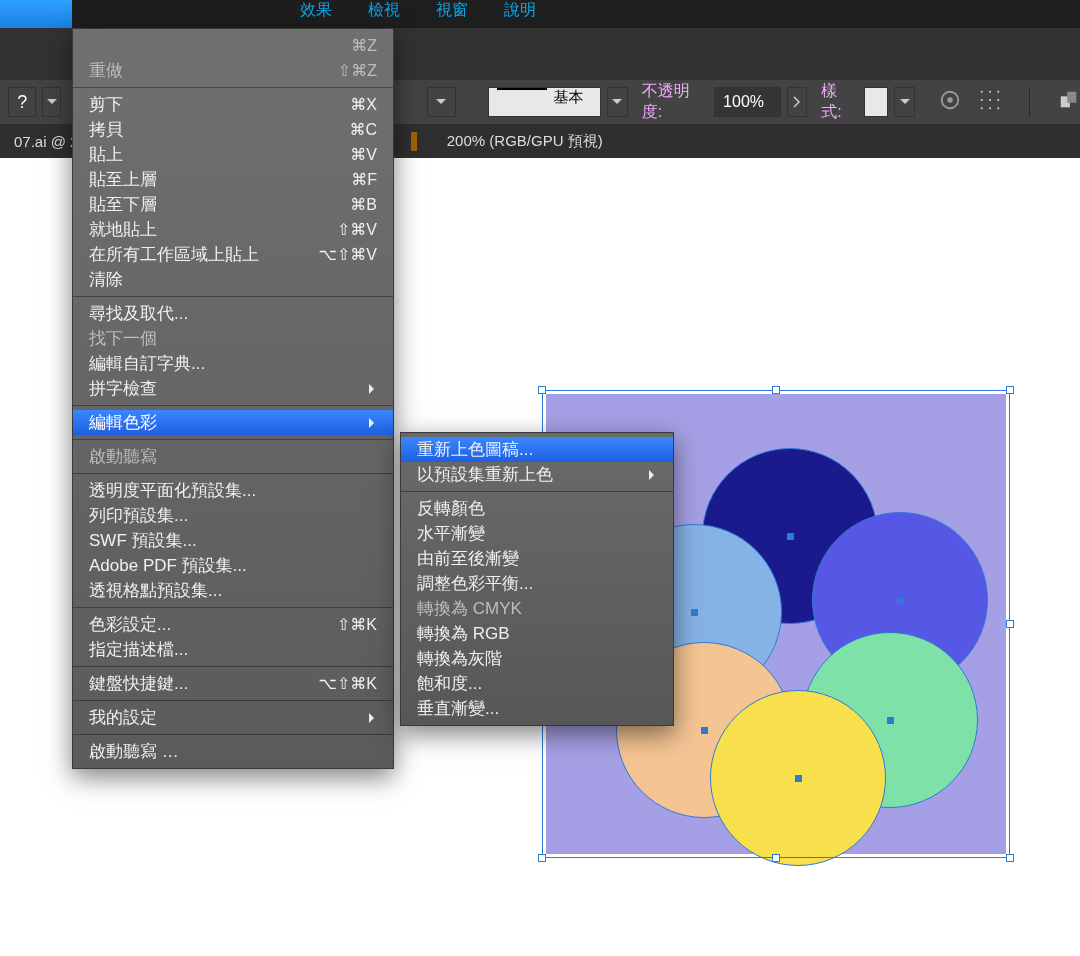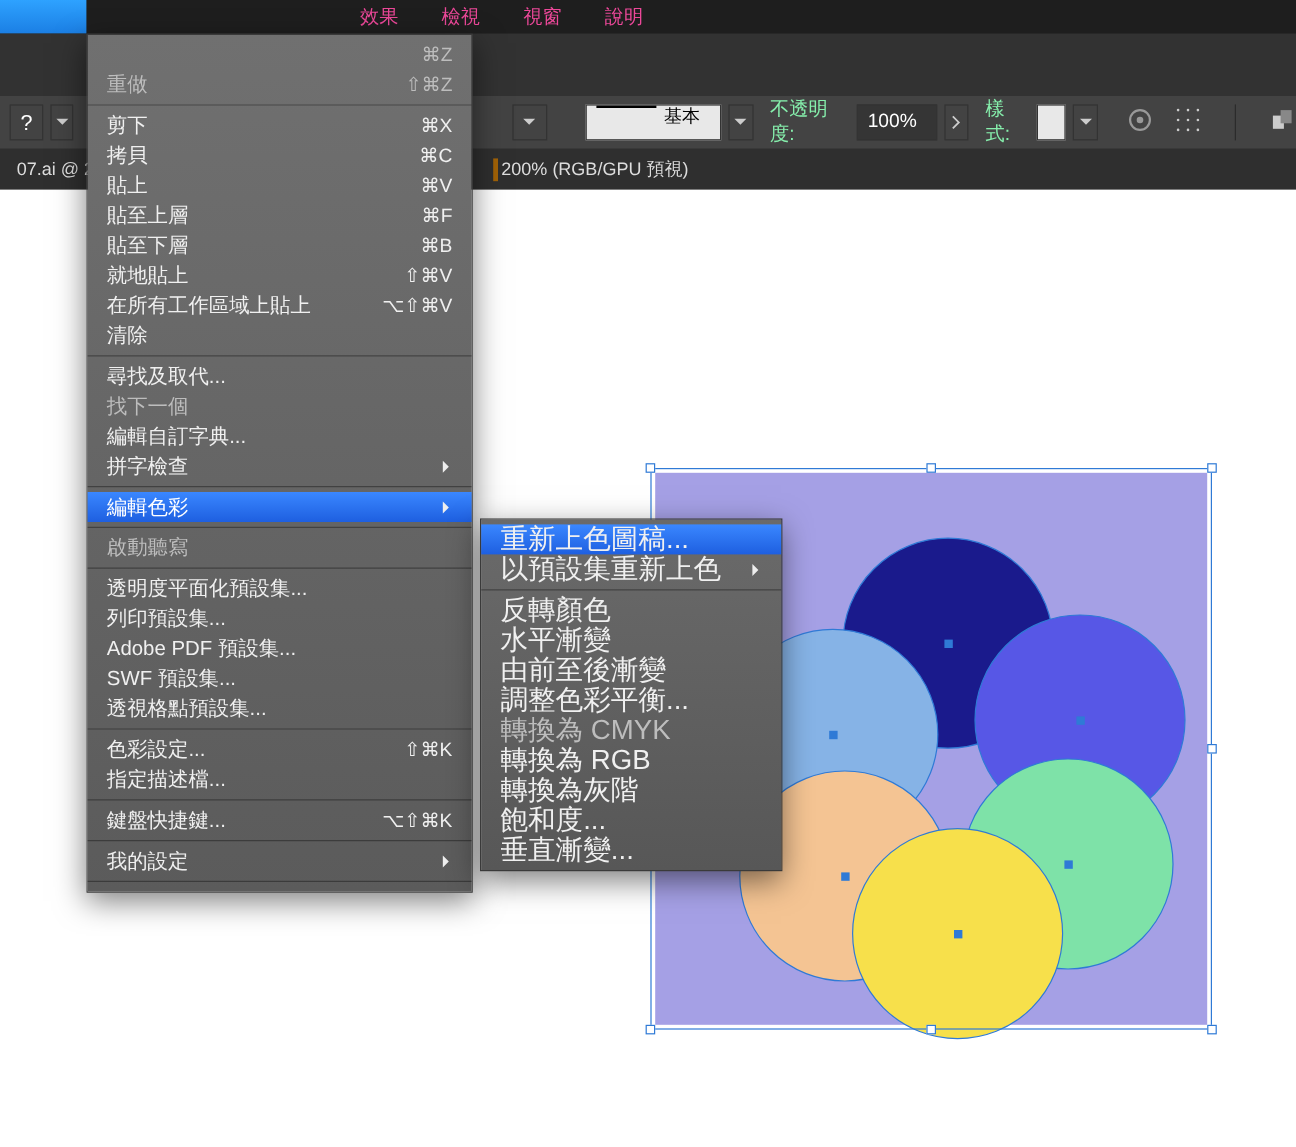--- a/index.html
+++ b/index.html
@@ -1,57 +1,57 @@
 <!DOCTYPE html>
 <html><head>
 <meta charset="utf-8">
 <style>
   * { box-sizing: border-box; margin: 0; padding: 0; font-family: -apple-system, "Helvetica Neue", Arial, sans-serif; }
   body { width: 1080px; height: 956px; background: #262626; overflow: hidden; user-select: none; }
   
-  .menubar { position: absolute; top: 0; left: 0; right: 0; height: 28px; background: #1e1e1e; display: flex; align-items: center; color: #ec4899; font-size: 16px; }
+  .menubar { position: absolute; top: 0; left: 0; right: 0; height: 28px; background: #1e1e1e; display: flex; align-items: flex-start; color: #0ea5e9; font-size: 16px; }
   .menubar .highlight { width: 72px; height: 28px; background: linear-gradient(#2ea2ff,#1b7fe4); }
   .menubar .spacer { width: 210px; }
   .menubar .item { padding: 0 18px; }
   
   .darkband { position: absolute; top:28px; left:0; right:0; height:52px; background:#323232; }
   
   .toolbar { position: absolute; top: 80px; left: 0; right: 0; height: 44px; background: #434343; display: flex; align-items: center; color: #eee; font-size: 16px; }
   .tb-box { display:flex; align-items:center; justify-content:center; border:1px solid #333; background:#434343; height:30px; margin-right:6px; }
   .tb-help { width:30px; margin-left:8px; color:#fff; font-size:18px; }
   .tb-dd { width:20px; position:relative; }
   .tb-dd::after, .dd::after { content:""; position:absolute; top:50%; left:50%; transform:translate(-50%,-30%); border:5px solid transparent; border-top-color:#ccc; }
   .stroke-sample { width:120px; background:#e8e8e8; position:relative; display:flex; align-items:flex-start; justify-content:center; color:#000; font-size:15px; }
   .stroke-sample::before { content:""; position:absolute; left:8px; width:50px; height:2px; background:#000; }
   .dd { width:22px; background:#434343; position:relative; }
   .chev { width:22px; display:flex; align-items:center; justify-content:center; color:#ccc; }
   .chev svg { width:8px; height:12px; }
-  .label { margin: 0 8px; color:#86efac; }
+  .label { margin: 0 8px; color:#f0abfc; }
   .opacity-val { width:70px; background:#353535; color:#fff; justify-content:flex-start; padding-left:8px; }
   .style-swatch { width:26px; background:#e8e8e8; }
   .icongroup { display:flex; align-items:center; margin-left:18px; gap:18px; }
   .icongroup svg { width:22px; height:22px; }
   .sep { width:1px; height:30px; background:#2b2b2b; margin:0 10px; }
   
   .doctabs { position:absolute; top:124px; left:0; right:0; height:34px; background:#2f2f2f; display:flex; align-items:center; color:#ddd; font-size:15px; }
   .doctab { padding:0 14px; }
-  .doctab-b { padding:0 3px; border-left:4px solid #a16207;}
+  .doctab-b { padding:0 30px; border-left:6px solid #a16207;}
   
   .canvas { position:absolute; top:158px; left:0; right:0; bottom:0; background:#fff; }
   
   .menu { position:absolute; top:28px; left:72px; width:322px; background:linear-gradient(#707070,#5b5b5b); border:1px solid #3a3a3a; box-shadow:0 8px 24px rgba(0,0,0,.5); color:#f0f0f0; font-size:17px; padding:4px 0; }
   .menu .mi { display:flex; align-items:center; height:25px; padding:0 16px; position:relative; }
   .menu .mi.disabled { color:#bdbdbd; }
   .menu .mi .shortcut { margin-left:auto; font-size:16px; color:#f0f0f0; }
   .menu .mi.disabled .shortcut { color:#bdbdbd; }
   .menu .mi.sub::after { content:""; position:absolute; right:14px; top:50%; transform:translateY(-50%); border:5px solid transparent; border-left-color:#eee; }
   .menu .mi.highlighted { background:linear-gradient(#3a87ff,#1e5fe0); color:#fff; }
   .menu hr { border:none; border-top:1px solid rgba(0,0,0,.35); margin:4px 0; }
   
-  .submenu { position:absolute; top:432px; left:400px; width:252px; background:linear-gradient(#6a6a6a,#575757); border:1px solid #3a3a3a; box-shadow:0 8px 24px rgba(0,0,0,.5); color:#f0f0f0; font-size:23px; padding:4px 0; }
+  .submenu { position:absolute; top:432px; left:400px; width:274px; background:linear-gradient(#6a6a6a,#575757); border:1px solid #3a3a3a; box-shadow:0 8px 24px rgba(0,0,0,.5); color:#f0f0f0; font-size:17px; padding:4px 0; }
   .submenu .mi { display:flex; align-items:center; height:25px; padding:0 16px; position:relative; }
   .submenu .mi.sub::after { content:""; position:absolute; right:14px; top:50%; transform:translateY(-50%); border:5px solid transparent; border-left-color:#eee; }
   .submenu .mi.highlighted { background:linear-gradient(#3a87ff,#1e5fe0); }
   .submenu .mi.disabled { color:#bdbdbd; }
   .submenu hr { border:none; border-top:1px solid rgba(0,0,0,.35); margin:4px 0; }
   
   .artboard { position:absolute; left:546px; top:394px; width:460px; height:460px; background:#a5a0e5; }
   .selbox { position:absolute; border:1px solid #2f7ad6; }
   .handle { position:absolute; width:8px; height:8px; background:#fff; border:1px solid #2f7ad6; }
   .anchor { position:absolute; width:7px; height:7px; background:#2f7ad6; }
@@ -211,24 +211,24 @@
       <span>啟動聽寫</span>
     </div>
   <hr>
   <div class="mi">
       <span>透明度平面化預設集...</span>
     </div>
   <div class="mi">
       <span>列印預設集...</span>
     </div>
   <div class="mi">
+      <span>SWF 預設集...</span>
+    </div>
+  <div class="mi">
       <span>Adobe PDF 預設集...</span>
-    </div>
-  <div class="mi">
-      <span>SWF 預設集...</span>
     </div>
   <div class="mi">
       <span>透視格點預設集...</span>
     </div>
   <hr>
   <div class="mi">
       <span>色彩設定...</span>
       <span class="shortcut">⇧⌘K</span>
     </div>
   <div class="mi">
@@ -237,20 +237,23 @@
   <hr>
   <div class="mi">
       <span>鍵盤快捷鍵...</span>
       <span class="shortcut">⌥⇧⌘K</span>
     </div>
   <hr>
   <div class="mi sub">
       <span>我的設定</span>
     </div>
   <hr>
+  <div class="mi">
+      <span>啟動聽寫 …</span>
+    </div>
 </div>
 
 <div class="submenu">
   <div class="mi highlighted">
       <span>重新上色圖稿...</span>
     </div>
   <div class="mi sub">
       <span>以預設集重新上色</span>
     </div>
   <hr>

